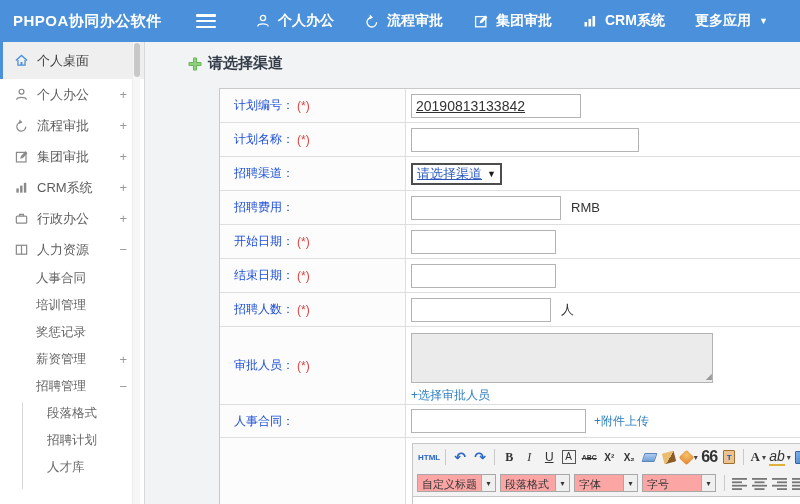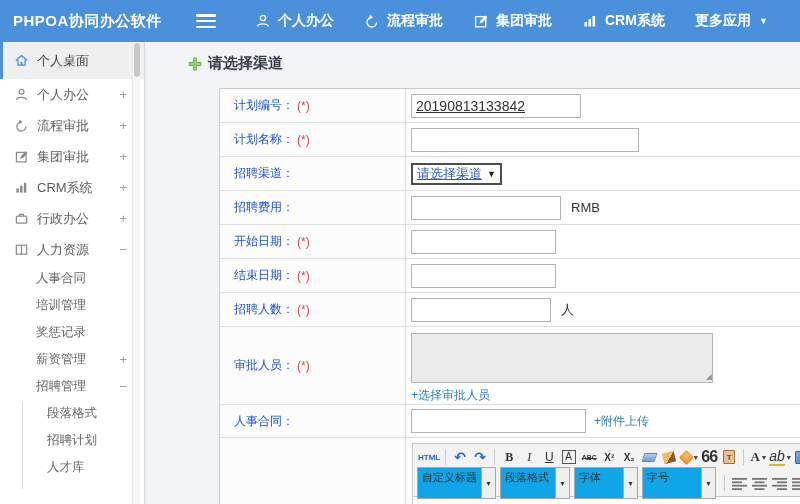--- a/index.html
+++ b/index.html
@@ -77,21 +77,21 @@
   .i-eraser { width:13px; height:9px; background:linear-gradient(#aecdf0,#6f9fd8); transform:skewX(-18deg); border:1px solid #5c86b8; border-radius:1px; }
   .i-broom { width:12px; height:11px; background:linear-gradient(135deg,#e8bd6d 55%,#8a5a2b 55%); transform:rotate(-15deg); border-radius:1px; }
   .i-palette { width:11px; height:11px; background:radial-gradient(circle at 35% 35%,#f6c26a,#df7f2e); border-radius:2px; transform:rotate(45deg); }
   .t-quote { font-weight:bold; font-size:16px; letter-spacing:-1px; }
   .i-clip { width:12px; height:14px; border:1px solid #a0712c; background:#ecc290; color:#1a56c4;
     font-size:8px; font-weight:bold; display:flex; align-items:center; justify-content:center; border-radius:1px; }
   .t-fcolor { font-family:"Liberation Serif",serif; font-weight:bold; font-size:13px; }
   .t-hl { font-style:italic; font-size:14px; border-bottom:2px solid #e2b13c; }
   .dropcaret { font-size:8px; color:#444; margin-left:2px; }
   .i-img { width:14px; height:13px; background:linear-gradient(135deg,#7fb3e8,#3f76c0); border:1px solid #35639f; border-radius:1px; }
-  .combo { display:flex; align-items:stretch; border:1px solid #a8a8a8; background:#0ea5e9; height:32px; margin-right:4px; cursor:pointer; }
+  .combo { display:flex; align-items:stretch; border:1px solid #a8a8a8; background:#fca5a5; height:18px; margin-right:4px; cursor:pointer; }
   .ctxt { font-size:11px; color:#333; padding:2px 4px 0; }
   .carr { width:14px; border-left:1px solid #a8a8a8; background:#efefef; font-size:8px; color:#333;
     display:flex; align-items:center; justify-content:center; }
   .ed-body { background:#fff; border-top:1px solid #c6c6c6; height:26px; }
   svg { display:block; }
 </style>
 </head>
 <body>
 
 <header class="topbar">

